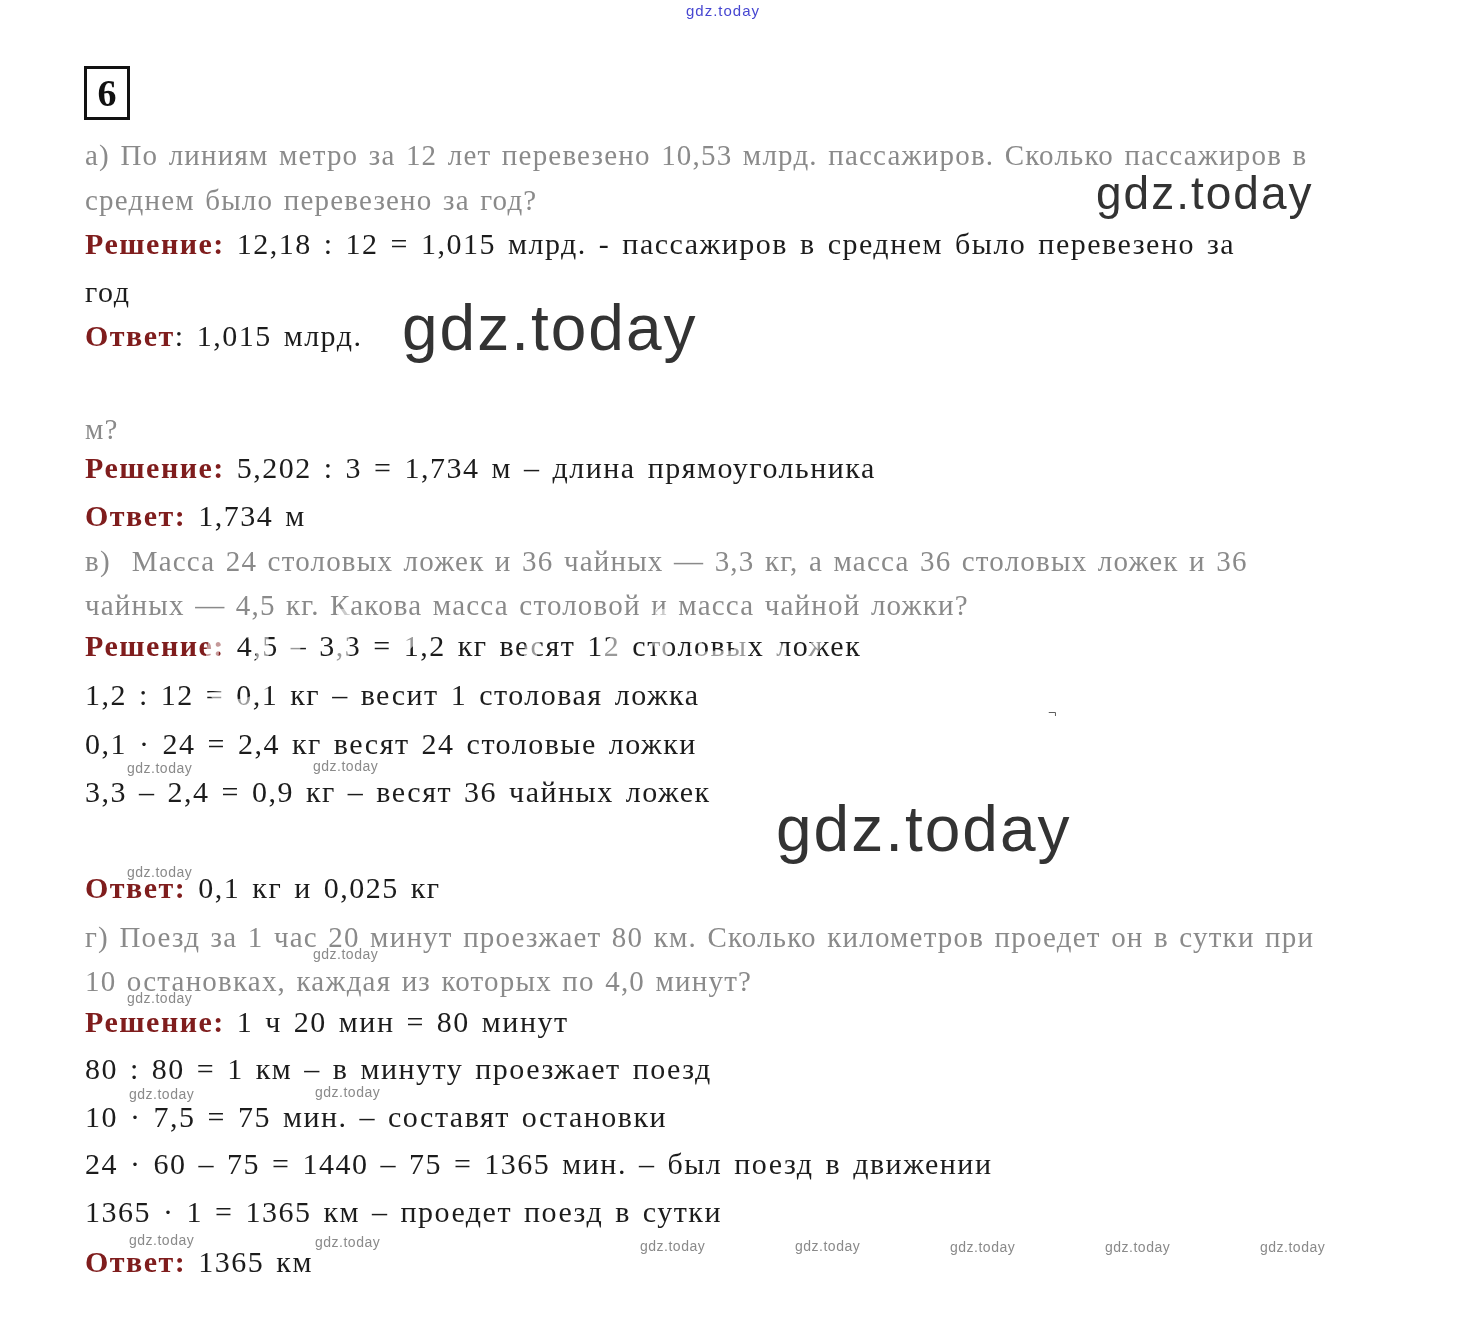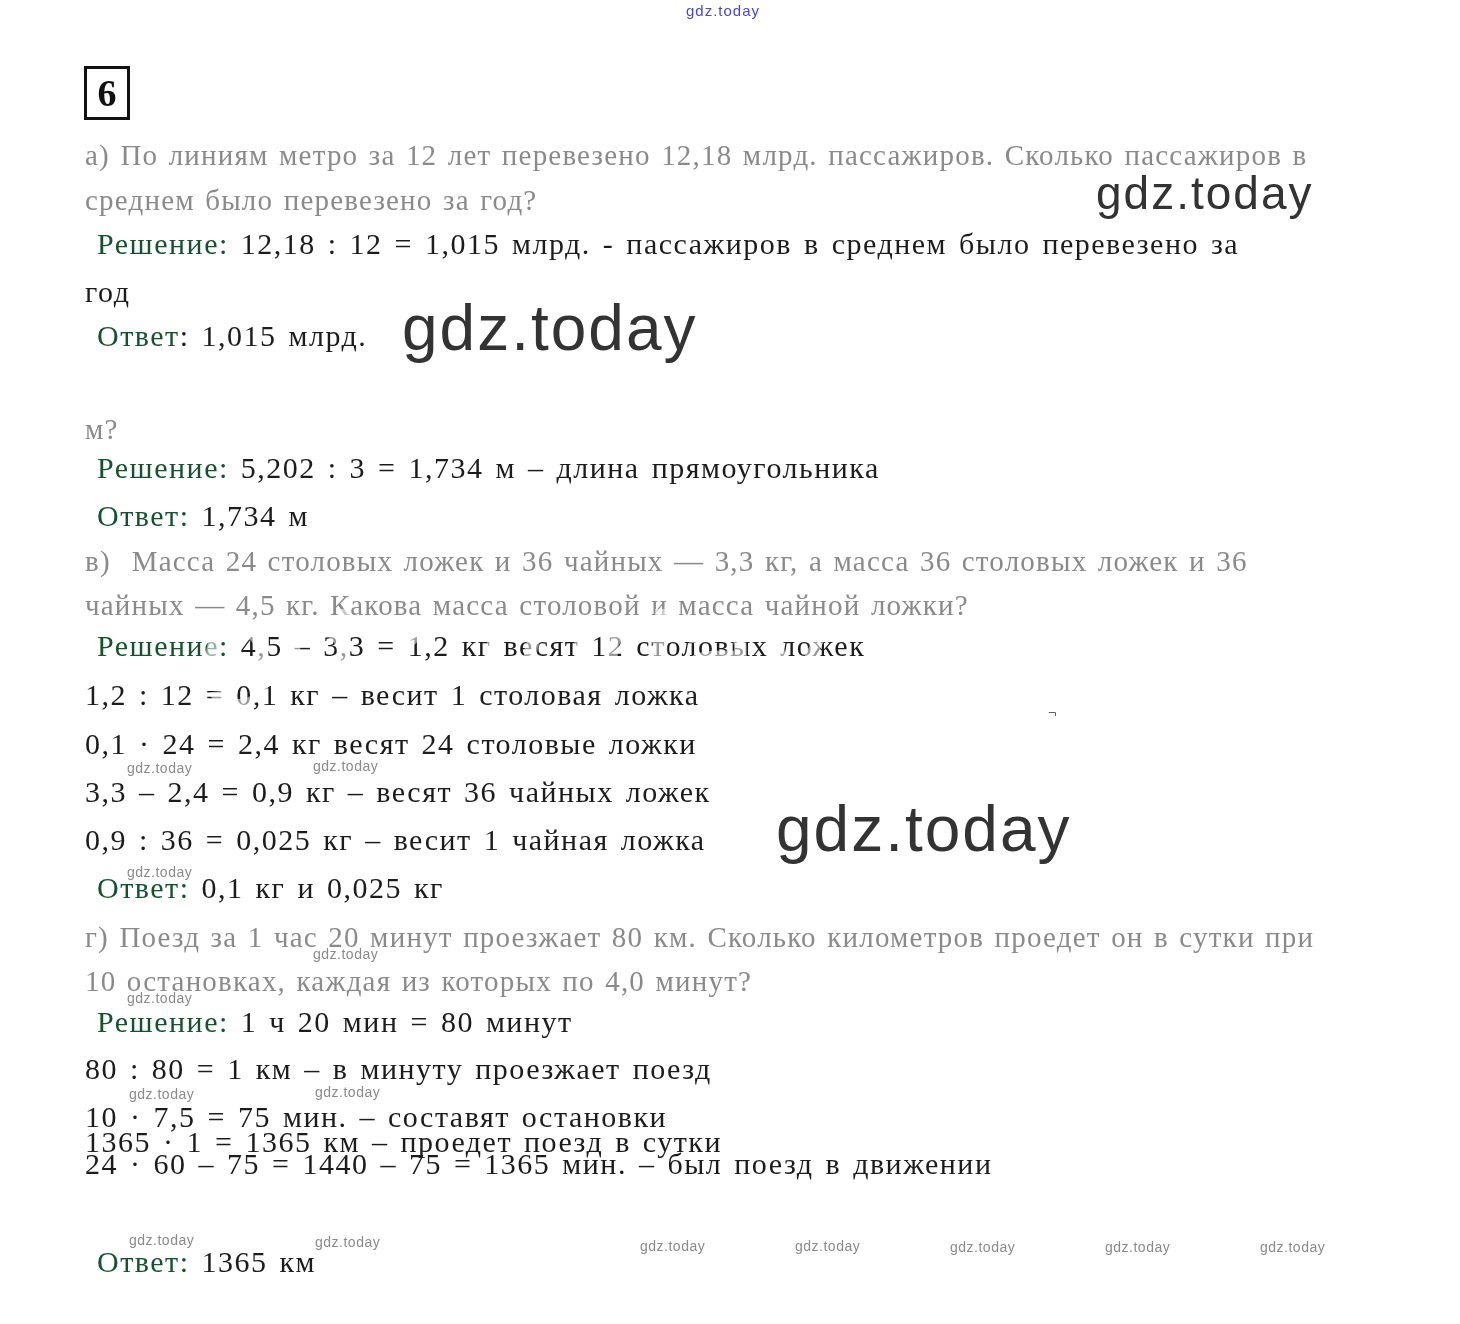--- a/index.html
+++ b/index.html
@@ -13,63 +13,62 @@
     border:3px solid #111;display:flex;align-items:center;justify-content:center;
     font-weight:bold;font-size:38px;color:#111;z-index:2;
   }
   #lines-root{position:absolute;inset:0;z-index:1;}
   #wm-root{position:absolute;inset:0;z-index:3;pointer-events:none;}
   .line{
     position:absolute;left:85px;white-space:pre;line-height:1.15;
   }
   .line.problem{color:#8a8a8a;font-size:29px;letter-spacing:1.2px;word-spacing:2px;}
   .line.solution{color:#1c1c1c;font-size:30px;letter-spacing:1.5px;word-spacing:3px;}
-  .line .b{font-weight:normal;color:#14532d;margin-left:12px;}
+  .line .b{font-weight:bold;color:#7f1d1d;}
   .line sup{font-size:0.62em;vertical-align:super;letter-spacing:0;}
   .wm{
     position:absolute;white-space:pre;font-family:"Liberation Sans",sans-serif;
     transform-origin:left top;line-height:1;
   }
   .wm.blue{color:#4747d1;letter-spacing:1px;}
   .wm.large{color:#333333;font-weight:300;letter-spacing:2px;}
   .wm.small-gray{color:#8a8a8a;letter-spacing:0.5px;}
   .wm.white-overlay{color:#ffffff;font-weight:300;letter-spacing:2px;}
   .wm.stray{color:#2a2a2a;font-family:"Liberation Serif",serif;}
 </style>
 </head>
 <body>
 
 <div class="page">
   <div class="num-box">
     <span>6</span>
   </div>
   <div id="lines-root">
-      <div class="line problem" style="top: 139px;"><span>а) По линиям метро за 12 лет перевезено 12,18 млрд. пассажиров. Сколько пассажиров в</span></div>
+      <div class="line problem" style="top: 139px;"><span>а) По линиям метро за 12 лет перевезено 10,53 млрд. пассажиров. Сколько пассажиров в</span></div>
       <div class="line problem" style="top: 184px;"><span>среднем было перевезено за год?</span></div>
       <div class="line solution" style="top: 227px;"><span class="b">Решение:</span><span> 12,18 : 12 = 1,015 млрд. - пассажиров в среднем было перевезено за</span></div>
       <div class="line solution" style="top: 275px;"><span>год</span></div>
       <div class="line solution" style="top: 319px;"><span class="b">Ответ</span><span>: 1,015 млрд.</span></div>
       <div class="line problem" style="top: 413px;"><span>м?</span></div>
       <div class="line solution" style="top: 451px;"><span class="b">Решение:</span><span> 5,202 : 3 = 1,734 м – длина прямоугольника</span></div>
       <div class="line solution" style="top: 499px;"><span class="b">Ответ:</span><span> 1,734 м</span></div>
       <div class="line problem" style="top: 545px;"><span>в)  Масса 24 столовых ложек и 36 чайных — 3,3 кг, а масса 36 столовых ложек и 36</span></div>
       <div class="line problem" style="top: 589px;"><span>чайных — 4,5 кг. Какова масса столовой и масса чайной ложки?</span></div>
       <div class="line solution" style="top: 629px;"><span class="b">Решение:</span><span> 4,5 – 3,3 = 1,2 кг весят 12 столовых ложек</span></div>
       <div class="line solution" style="top: 678px;"><span>1,2 : 12 = 0,1 кг – весит 1 столовая ложка</span></div>
       <div class="line solution" style="top: 727px;"><span>0,1 · 24 = 2,4 кг весят 24 столовые ложки</span></div>
       <div class="line solution" style="top: 775px;"><span>3,3 – 2,4 = 0,9 кг – весят 36 чайных ложек</span></div>
-      <div class="line solution" style="top: 823px;"><span>0,9 : 36 = 0,025 кг – весит 1 чайная ложка</span></div>
       <div class="line solution" style="top: 871px;"><span class="b">Ответ:</span><span> 0,1 кг и 0,025 кг</span></div>
       <div class="line problem" style="top: 921px;"><span>г) Поезд за 1 час 20 минут проезжает 80 км. Сколько километров проедет он в сутки при</span></div>
       <div class="line problem" style="top: 965px;"><span>10 остановках, каждая из которых по 4,0 минут?</span></div>
       <div class="line solution" style="top: 1005px; text-align: right;"><span class="b">Решение:</span><span> 1 ч 20 мин = 80 минут</span></div>
       <div class="line solution" style="top: 1052px; font-family: Liberation Serif, serif;"><span>80 : 80 = 1 км – в минуту проезжает поезд</span></div>
       <div class="line solution" style="top: 1100px;"><span>10 · 7,5 = 75 мин. – составят остановки</span></div>
       <div class="line solution" style="top: 1147px;"><span>24 · 60 – 75 = 1440 – 75 = 1365 мин. – был поезд в движении</span></div>
-      <div class="line solution" style="top: 1125px;"><span>1365 · 1 = 1365 км – проедет поезд в сутки</span></div>
+      <div class="line solution" style="top: 1195px;"><span>1365 · 1 = 1365 км – проедет поезд в сутки</span></div>
       <div class="line solution" style="top: 1245px;"><span class="b">Ответ:</span><span> 1365 км</span></div>
     </div>
   <div id="wm-root">
       <div class="wm blue" style="left: 686px; top: 3px; font-size: 15px;">gdz.today</div>
       <div class="wm large" style="left: 1096px; top: 170px; font-size: 46px;">gdz.today</div>
       <div class="wm large" style="left: 402px; top: 296px; font-size: 64px;">gdz.today</div>
       <div class="wm large" style="left: 776px; top: 797px; font-size: 64px;">gdz.today</div>
       <div class="wm white-overlay" style="left: 200px; top: 596px; font-size: 104px; opacity: 0.55; transform: scaleX(1.35);">gdz.today</div>
       <div class="wm small-gray" style="left: 127px; top: 761px; font-size: 14px;">gdz.today</div>
       <div class="wm small-gray" style="left: 313px; top: 759px; font-size: 14px;">gdz.today</div>

